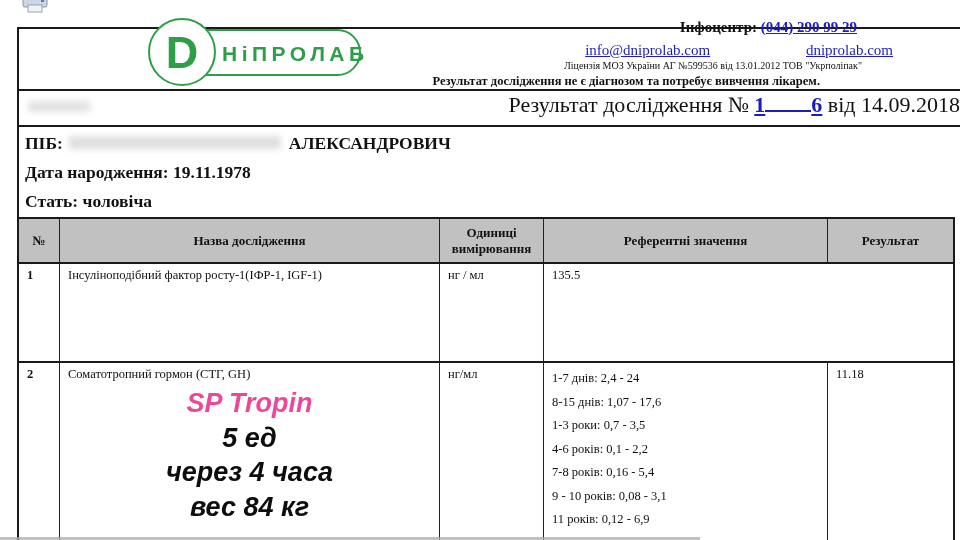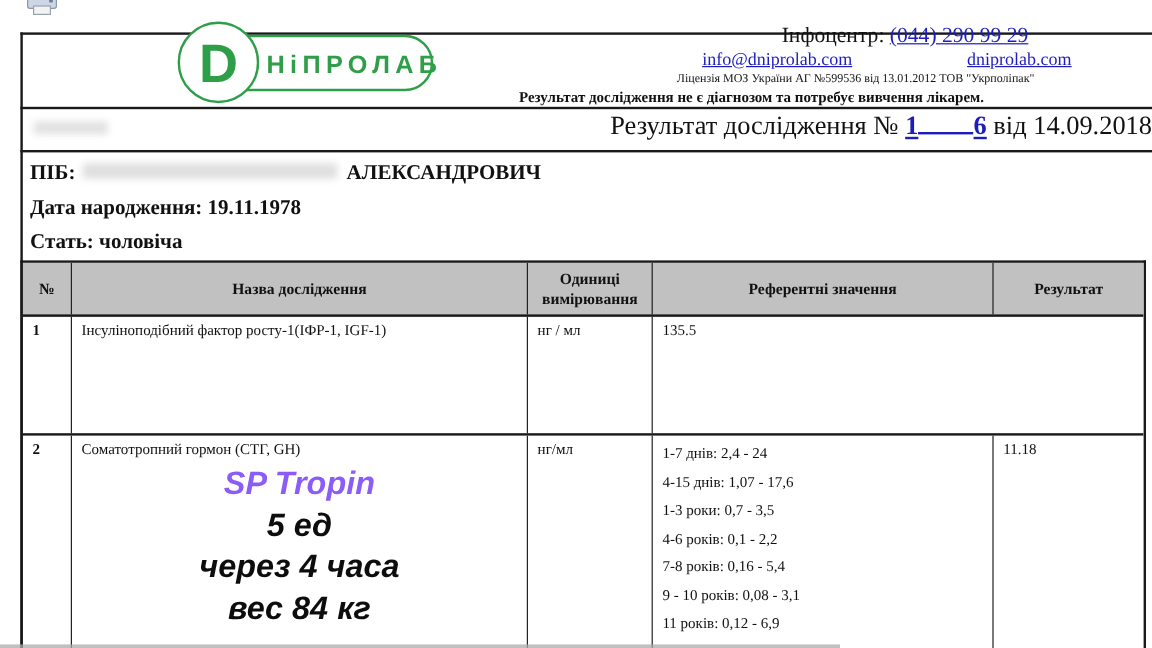--- a/index.html
+++ b/index.html
@@ -14,21 +14,21 @@
   .h-line{position:absolute;left:17px;height:2px;background:#1a1a1a;}
   .line-top{top:27px;width:943px;}
   .line-mid1{top:89px;width:943px;}
   .line-mid2{top:125px;width:943px;}
 
   
   .logo{position:absolute;left:142px;top:17px;width:224px;height:72px;}
 
   
   .contact-line{position:absolute;white-space:nowrap;}
-  .c1{top:19px;right:103px;font-size:18px;font-weight:normal;}
+  .c1{top:19px;right:103px;font-size:15px;font-weight:bold;}
   .c2{top:42px;right:67px;font-size:15px;}
   .c3{top:60px;right:98px;font-size:10px;}
   .c4{top:74px;right:140px;font-size:12.5px;font-weight:bold;}
   .blue-link{color:#1c1cc0;text-decoration:underline;cursor:pointer;}
   .gap-link{margin-left:92px;}
 
   
   .title-band{position:absolute;left:17px;top:92px;width:943px;height:33px;
               text-align:right;font-size:22px;}
   .title-band .num{color:#1c1cc0;font-weight:bold;text-decoration:underline;}
@@ -59,21 +59,21 @@
   .col-ref{width:284px;}
   .col-res{flex:1;}
   .t-head .cell{display:flex;align-items:center;justify-content:center;text-align:center;
                 font-weight:bold;font-size:13px;padding:2px 6px;line-height:16px;}
   .ref-line{line-height:23.5px;white-space:nowrap;}
   .res-val{font-size:12.5px;}
 
   
   .annotation{text-align:center;margin-top:4px;font-family:"Liberation Sans", sans-serif;
               font-weight:bold;font-style:italic;font-size:27px;line-height:34.5px;color:#0d0d0d;}
-  .annotation .red{color:#8b5cf6;}
+  .annotation .red{color:#ec4899;}
 
   
   .bottom-sliver{position:absolute;left:0;bottom:0;width:700px;height:3px;background:#ababab;opacity:.75;}
 </style>
 </head>
 <body>
 
 <div id="screen">
 
   <div class="print-btn">
@@ -153,21 +153,21 @@
         <div class="annotation">
           <div class="red">SP Tropin</div>
           <div>5 ед</div>
           <div>через 4 часа</div>
           <div>вес 84 кг</div>
         </div>
       </div>
       <div class="cell col-units">нг/мл</div>
       <div class="cell col-ref">
         <div class="ref-line">1-7 днів: 2,4 - 24</div>
-        <div class="ref-line">4-15 днів: 1,07 - 17,6</div>
+        <div class="ref-line">8-15 днів: 1,07 - 17,6</div>
         <div class="ref-line">1-3 роки: 0,7 - 3,5</div>
         <div class="ref-line">4-6 років: 0,1 - 2,2</div>
         <div class="ref-line">7-8 років: 0,16 - 5,4</div>
         <div class="ref-line">9 - 10 років: 0,08 - 3,1</div>
         <div class="ref-line">11 років: 0,12 - 6,9</div>
 
       </div>
       <div class="cell col-res res-val">11.18</div>
     </div>
 

